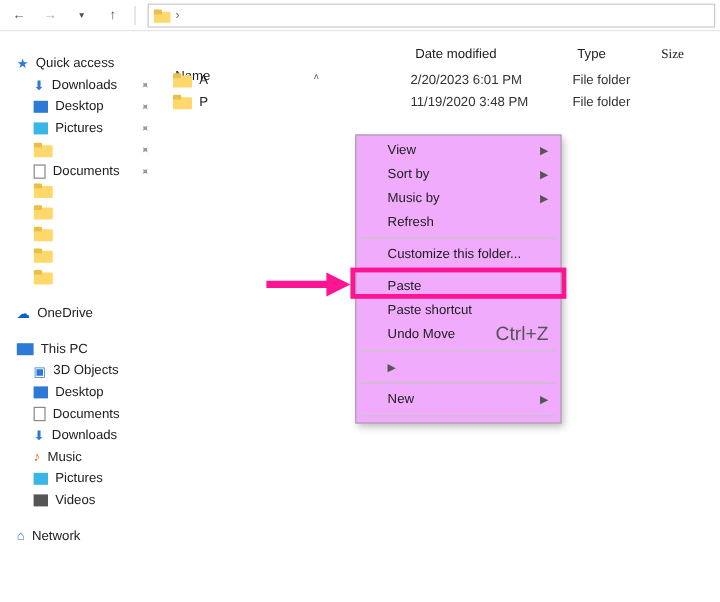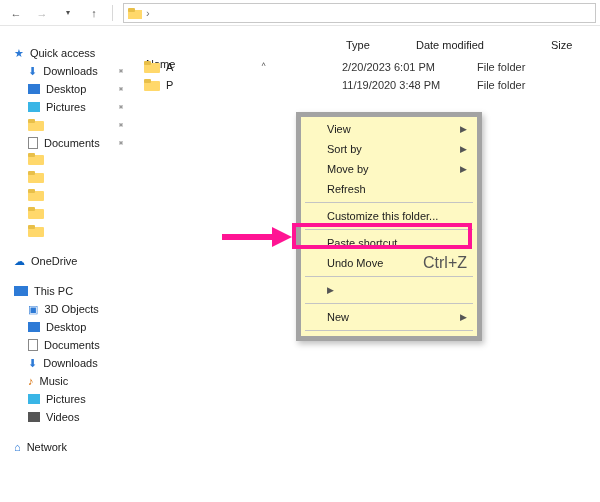--- a/index.html
+++ b/index.html
@@ -12,42 +12,42 @@
   .tool-sep { width: 1px; height: 16px; background: #d8d8d8; margin: 0 4px; }
   .addrbar { flex: 1; height: 20px; border: 1px solid #c8c8c8; margin-left: 4px; display: flex; align-items: center; padding: 0 4px; gap: 4px; }
   .addr-folder { width: 14px; height: 12px; display: inline-block; }
 
   
   .cols { position: absolute; left: 140px; right: 0; top: 36px; height: 18px; display: flex; color: #555; }
   .col { padding-left: 6px; display: flex; align-items: center; }
   .col.name { flex: 0 0 200px; margin-top: 28px; }
   .col.date { flex: 0 0 135px; }
   .col.type { flex: 0 0 70px; }
-  .col.size { flex: 1; }
+  .col.size { flex: 1; font-family: Liberation Serif, serif; }
   .sort-caret { margin-left: 86px; font-size: 8px; color: #555; }
 
   
   .sidebar { position: absolute; left: 0; top: 36px; bottom: 0; width: 135px; padding-top: 8px; }
   .nav-item { display: flex; align-items: center; height: 18px; padding-left: 14px; gap: 6px; cursor: default; white-space: nowrap; }
   .nav-item.indent { padding-left: 28px; }
   .nav-item .pin { margin-left: auto; margin-right: 10px; color: #9a9a9a; font-size: 9px; transform: rotate(45deg); }
   .nav-spacer { height: 12px; }
   .plain-folders { display: flex; flex-direction: column; gap: 2px; padding-left: 28px; }
   .plain-folder { width: 20px; height: 16px; }
 
   
   .files { position: absolute; left: 140px; top: 58px; right: 0; }
   .row { display: flex; align-items: center; height: 18px; }
   .row .ico { width: 16px; height: 14px; margin: 0 6px 0 4px; }
   .row .nm { flex: 0 0 176px; }
   .row .dt { flex: 0 0 135px; color: #333; }
   .row .tp { flex: 0 0 80px; color: #333; }
 
   
-  .ctx { position: absolute; left: 296px; top: 112px; width: 186px; background: #fef9c3; border: 5px solid #a3a3a3; padding: 2px; box-shadow: 2px 3px 6px rgba(0,0,0,0.25); }
+  .ctx { position: absolute; left: 296px; top: 112px; width: 172px; background: #f0abfc; border: 1px solid #a3a3a3; padding: 2px; box-shadow: 2px 3px 6px rgba(0,0,0,0.25); }
   .ctx-item { height: 20px; display: flex; align-items: center; padding: 0 8px 0 24px; cursor: default; }
   .ctx-item .lbl { flex: 1; }
   .ctx-item .sc { color: #555; font-size: 16px; }
   .ctx-item .chv { font-size: 9px; color: #555; }
   .ctx-sep { height: 1px; background: #c4c4c4; margin: 3px 2px; }
   .ctx-highlight { position: absolute; left: 292px; top: 223px; width: 180px; height: 26px; border: 4px solid #ff1493; pointer-events: none; z-index: 5; }
 
   
   .arrow-wrap { position: absolute; left: 220px; top: 225px; width: 72px; height: 24px; pointer-events: none; z-index: 6; }
 
@@ -79,22 +79,22 @@
       </svg>
     <span style="color:#707070;">›</span>
   </div>
 </div>
 
 <div class="cols">
   <span class="col name">
     <span>Name</span>
     <span class="sort-caret">˄</span>
   </span>
+  <span class="col date">Date modified</span>
   <span class="col type">Type</span>
-  <span class="col date">Date modified</span>
   <span class="col size">Size</span>
 </div>
 
 <div class="sidebar">
   <div class="nav-item">
     <span style="color:#2d7ad6;">★</span>
     <span>Quick access</span>
   </div>
   <div class="nav-item indent">
     <span style="color:#2d7ad6;">⬇</span>
@@ -210,31 +210,34 @@
 <div class="ctx">
   <div class="ctx-item">
     <span class="lbl">View</span>
     <span class="chv">▶</span>
   </div>
   <div class="ctx-item">
     <span class="lbl">Sort by</span>
     <span class="chv">▶</span>
   </div>
   <div class="ctx-item">
-    <span class="lbl">Move by</span>
+    <span class="lbl">Music by</span>
     <span class="chv">▶</span>
   </div>
   <div class="ctx-item">
     <span class="lbl">Refresh</span>
   </div>
   <div class="ctx-sep"></div>
   <div class="ctx-item">
     <span class="lbl">Customize this folder...</span>
   </div>
   <div class="ctx-sep"></div>
+  <div class="ctx-item">
+    <span class="lbl">Paste</span>
+  </div>
   <div class="ctx-item">
     <span class="lbl">Paste shortcut</span>
   </div>
   <div class="ctx-item">
     <span class="lbl">Undo Move</span>
     <span class="sc">Ctrl+Z</span>
   </div>
   <div class="ctx-sep"></div>
   <div class="ctx-item">
     <span class="chv">▶</span>

